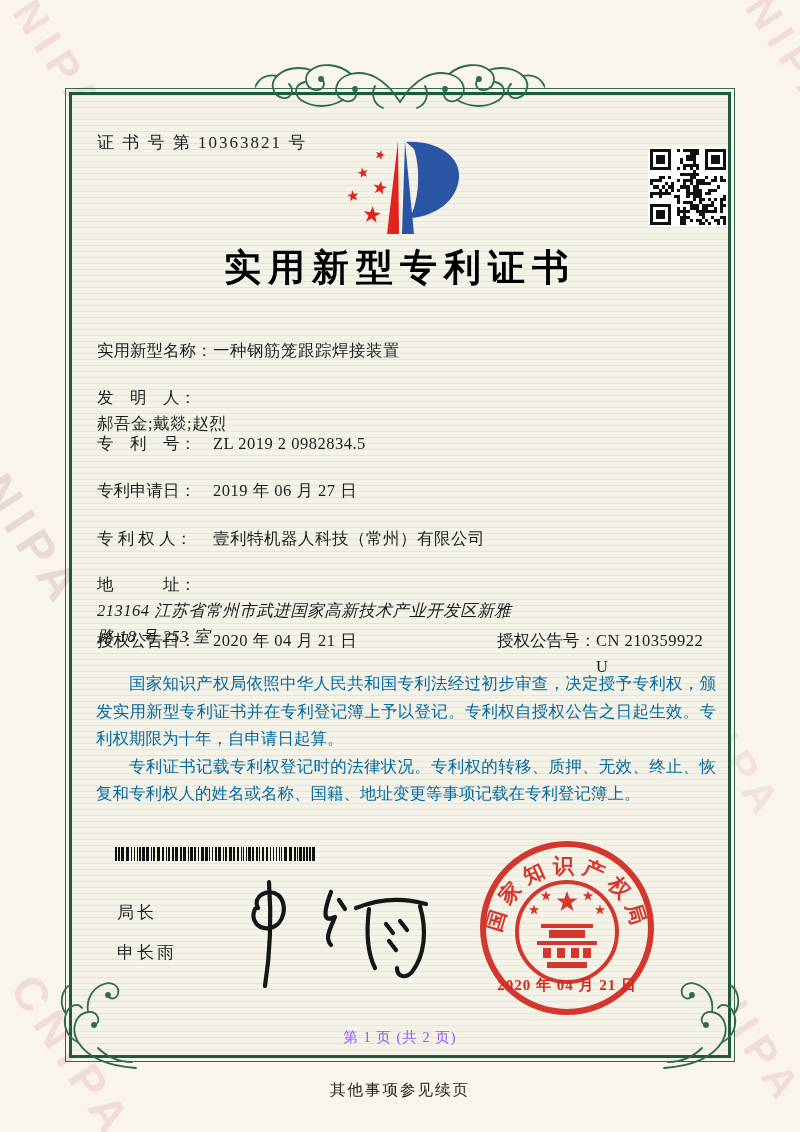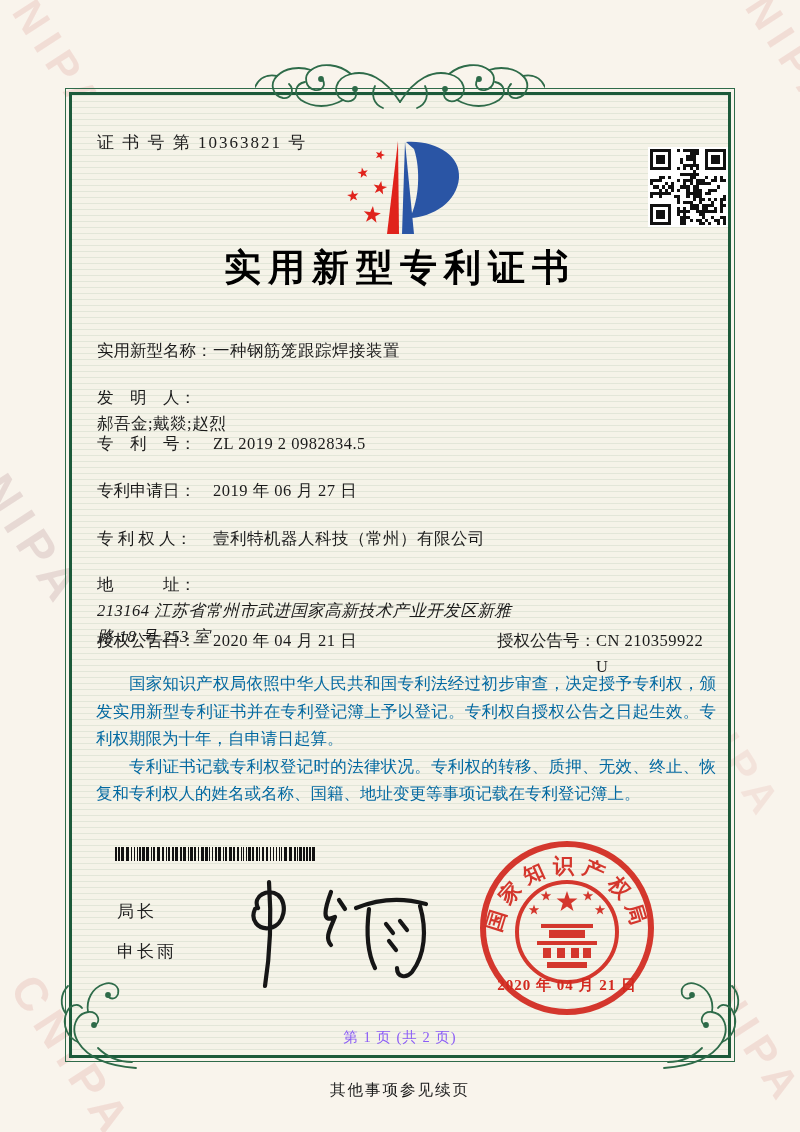--- a/index.html
+++ b/index.html
@@ -43,21 +43,21 @@
   
   .paras{position:absolute;left:96px;top:670px;width:620px;font-size:16.5px;
     line-height:27.5px;color:#0369a1;text-align:justify;}
   .paras p{margin:0;text-indent:2em;}
 
   
   .barcode{position:absolute;left:115px;top:847px;}
 
   
   .sig-labels{position:absolute;left:117px;top:893px;
-    font-family:Liberation Mono, monospace;
+    font-family:Liberation Serif, serif;
     font-size:17px;color:#222;letter-spacing:3px;line-height:40px;}
   .sig-script{position:absolute;left:238px;top:878px;}
 
   
   .seal{position:absolute;left:479px;top:840px;width:176px;height:176px;}
   .seal-date{position:absolute;left:467px;top:976px;width:200px;text-align:center;
     font-size:15px;font-weight:bold;color:#d2281e;letter-spacing:1px;z-index:6;}
 
   
   .page-num{position:absolute;left:0;top:1028px;width:800px;text-align:center;

